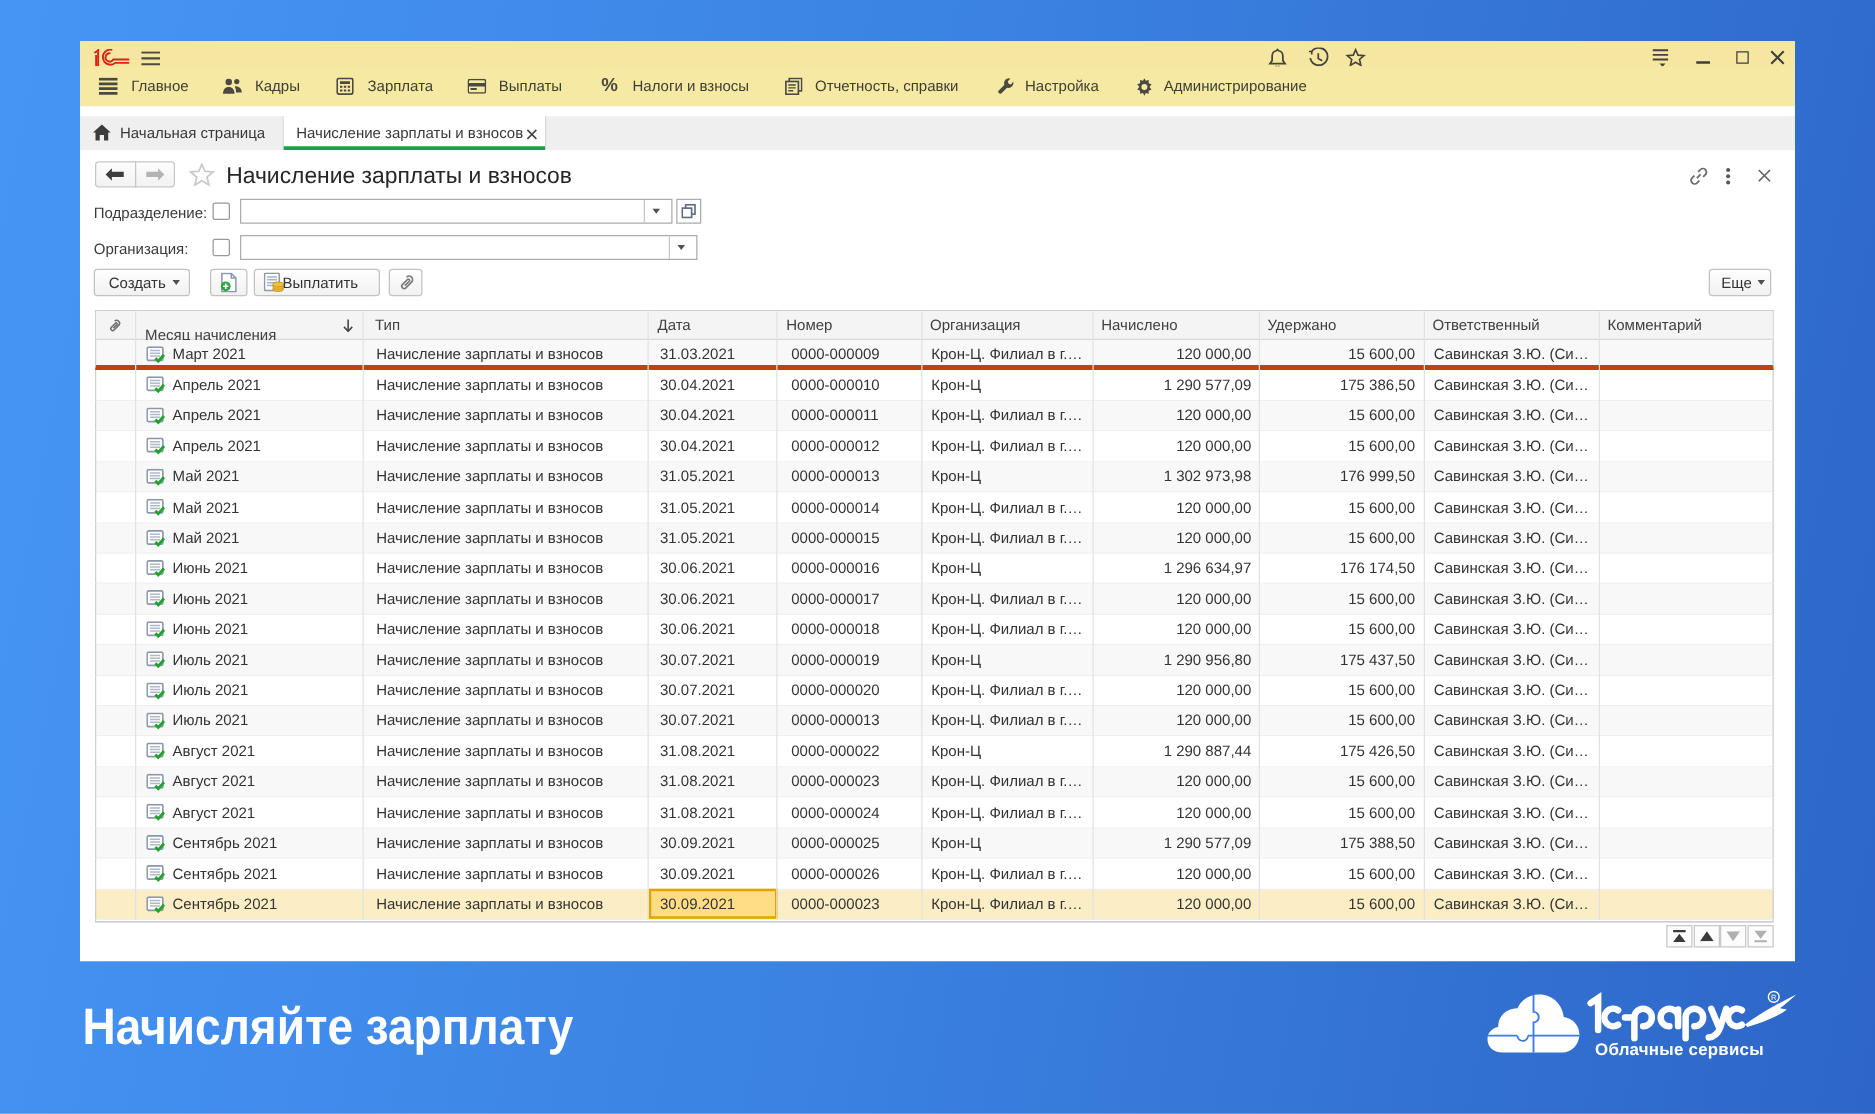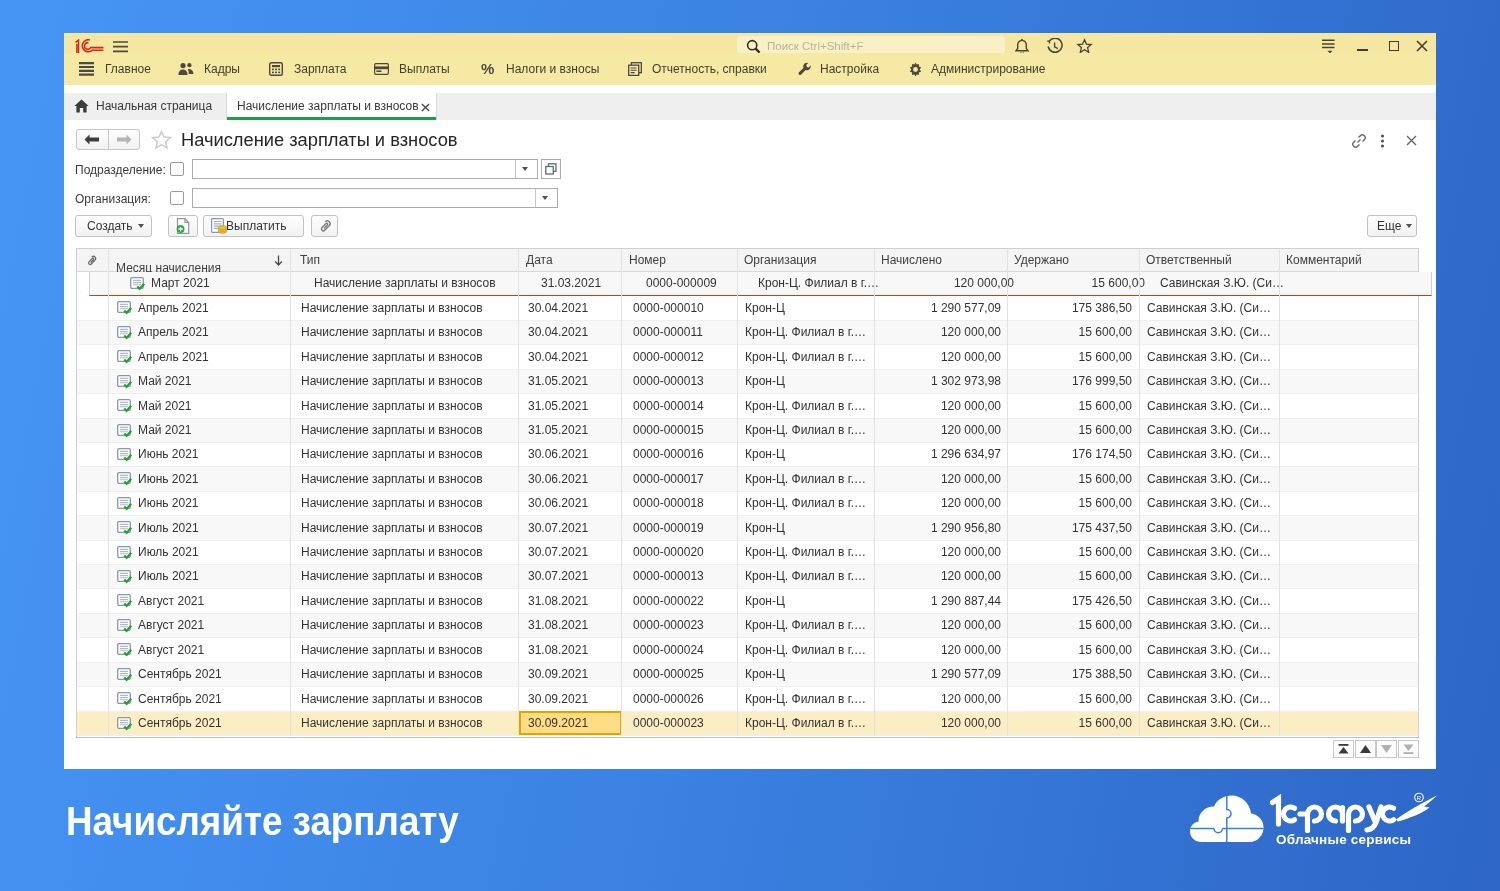--- a/index.html
+++ b/index.html
@@ -25,27 +25,20 @@
 <path d="M1.9,4.9 L1.9,14"></path>
 <path d="M14.8,0.9 A6,6 0 1 0 17.2,11.3 L28.4,11.3"></path>
 <path d="M13.4,3.7 A3.3,3.3 0 1 0 15.6,8.6 L28.4,8.6"></path>
 </g>
       </svg>
 <svg class="a" style="left:49px;top:8px" width="15" height="12" viewBox="0 0 15 12">
         <g stroke="#4B4B41" stroke-width="1.7">
           <path d="M0,1h15M0,5.7h15M0,10.4h15"></path>
         </g>
       </svg>
-<div class="a" style="left:673px;top:3px;width:268px;height:21px;background:#F9F1C6;border-radius:3px">
-<svg class="a" style="left:9px;top:3px" width="15" height="15" viewBox="0 0 15 15">
-          <circle cx="6.2" cy="6.2" r="4.6" fill="none" stroke="#2E2E28" stroke-width="1.6"></circle>
-          <path d="M9.6,9.6 L13.6,13.6" stroke="#2E2E28" stroke-width="2.2"></path>
-        </svg>
-<div class="a" style="left:30px;top:0;height:21px;line-height:21px;font-size:11.5px;color:#B9B29A;white-space:nowrap">Поиск Ctrl+Shift+F</div>
-      </div>
 <svg class="a" style="left:950px;top:5px" width="16" height="17" viewBox="0 0 16 17">
         <g fill="none" stroke="#44443A" stroke-width="1.4">
 <path d="M8,1.6 L8.9,2.6 C11,3 12.3,4.8 12.3,7 L12.3,10.5 L14,12.8 L2,12.8 L3.7,10.5 L3.7,7 C3.7,4.8 5,3 7.1,2.6 Z"></path>
 <path d="M6.5,14.6 a1.6,1.6 0 0 0 3,0" stroke-width="1.3"></path>
         </g>
       </svg>
 <svg class="a" style="left:982px;top:5px" width="17" height="17" viewBox="0 0 17 17">
         <g fill="none" stroke="#44443A" stroke-width="1.5">
 <path d="M3.2,3.4 A7,7 0 1 1 2.2,8.5"></path>
           <path d="M8.6,4.5 L8.6,8.8 L11.8,10.6" stroke-width="1.4"></path>
@@ -225,21 +218,21 @@
 <div class="a hdr" style="left:462px;top:128px;height:24px;line-height:24px">Дата</div>
 <div class="a hdr" style="left:565px;top:128px;height:24px;line-height:24px">Номер</div>
 <div class="a hdr" style="left:680px;top:128px;height:24px;line-height:24px">Организация</div>
 <div class="a hdr" style="left:817px;top:128px;height:24px;line-height:24px">Начислено</div>
 <div class="a hdr" style="left:950px;top:128px;height:24px;line-height:24px">Удержано</div>
 <div class="a hdr" style="left:1082px;top:128px;height:24px;line-height:24px">Ответственный</div>
 <div class="a hdr" style="left:1222px;top:128px;height:24px;line-height:24px">Комментарий</div>
 <svg class="a" style="left:210px;top:135px" width="9" height="11" viewBox="0 0 9 11">
         <path d="M4.5,0.5 L4.5,9.5 M1.2,6.5 L4.5,10 L7.8,6.5" fill="none" stroke="#4A4A4A" stroke-width="1.3"></path>
       </svg>
-<div class="a" style="left:25px;top:152px;width:1343px;height:24px;background:#F8F8F8;border-left:1px solid #CFCFCF;border-right:1px solid #CFCFCF;border-bottom:1px solid #c2410c">
+<div class="a" style="left:12px;top:152px;width:1343px;height:24px;background:#F8F8F8;border-left:1px solid #CFCFCF;border-right:1px solid #CFCFCF;border-bottom:4px solid #c2410c">
 <svg class="a" style="left:40px;top:5px" width="16" height="14" viewBox="0 0 16 14">
           <rect x="0.7" y="0.7" width="12.6" height="10.6" rx="1.2" fill="#fff" stroke="#8A97AB" stroke-width="1.3"></rect>
           <g stroke="#AEB9C9" stroke-width="1.1">
             <path d="M3,3.4h8M3,5.6h8M3,7.8h8"></path>
           </g>
           <path d="M7.3,9.6 L9.6,12 L14.2,6.8" fill="none" stroke="#1FA32C" stroke-width="2.2"></path>
         </svg>
 <div class="a t12" style="left:61px;top:0;height:23px;line-height:23px">Март 2021</div>
 <div class="a t12" style="left:224px;top:0;height:23px;line-height:23px">Начисление зарплаты и взносов</div>
 <div class="a t12" style="left:451px;top:0;height:23px;line-height:23px">31.03.2021</div>

